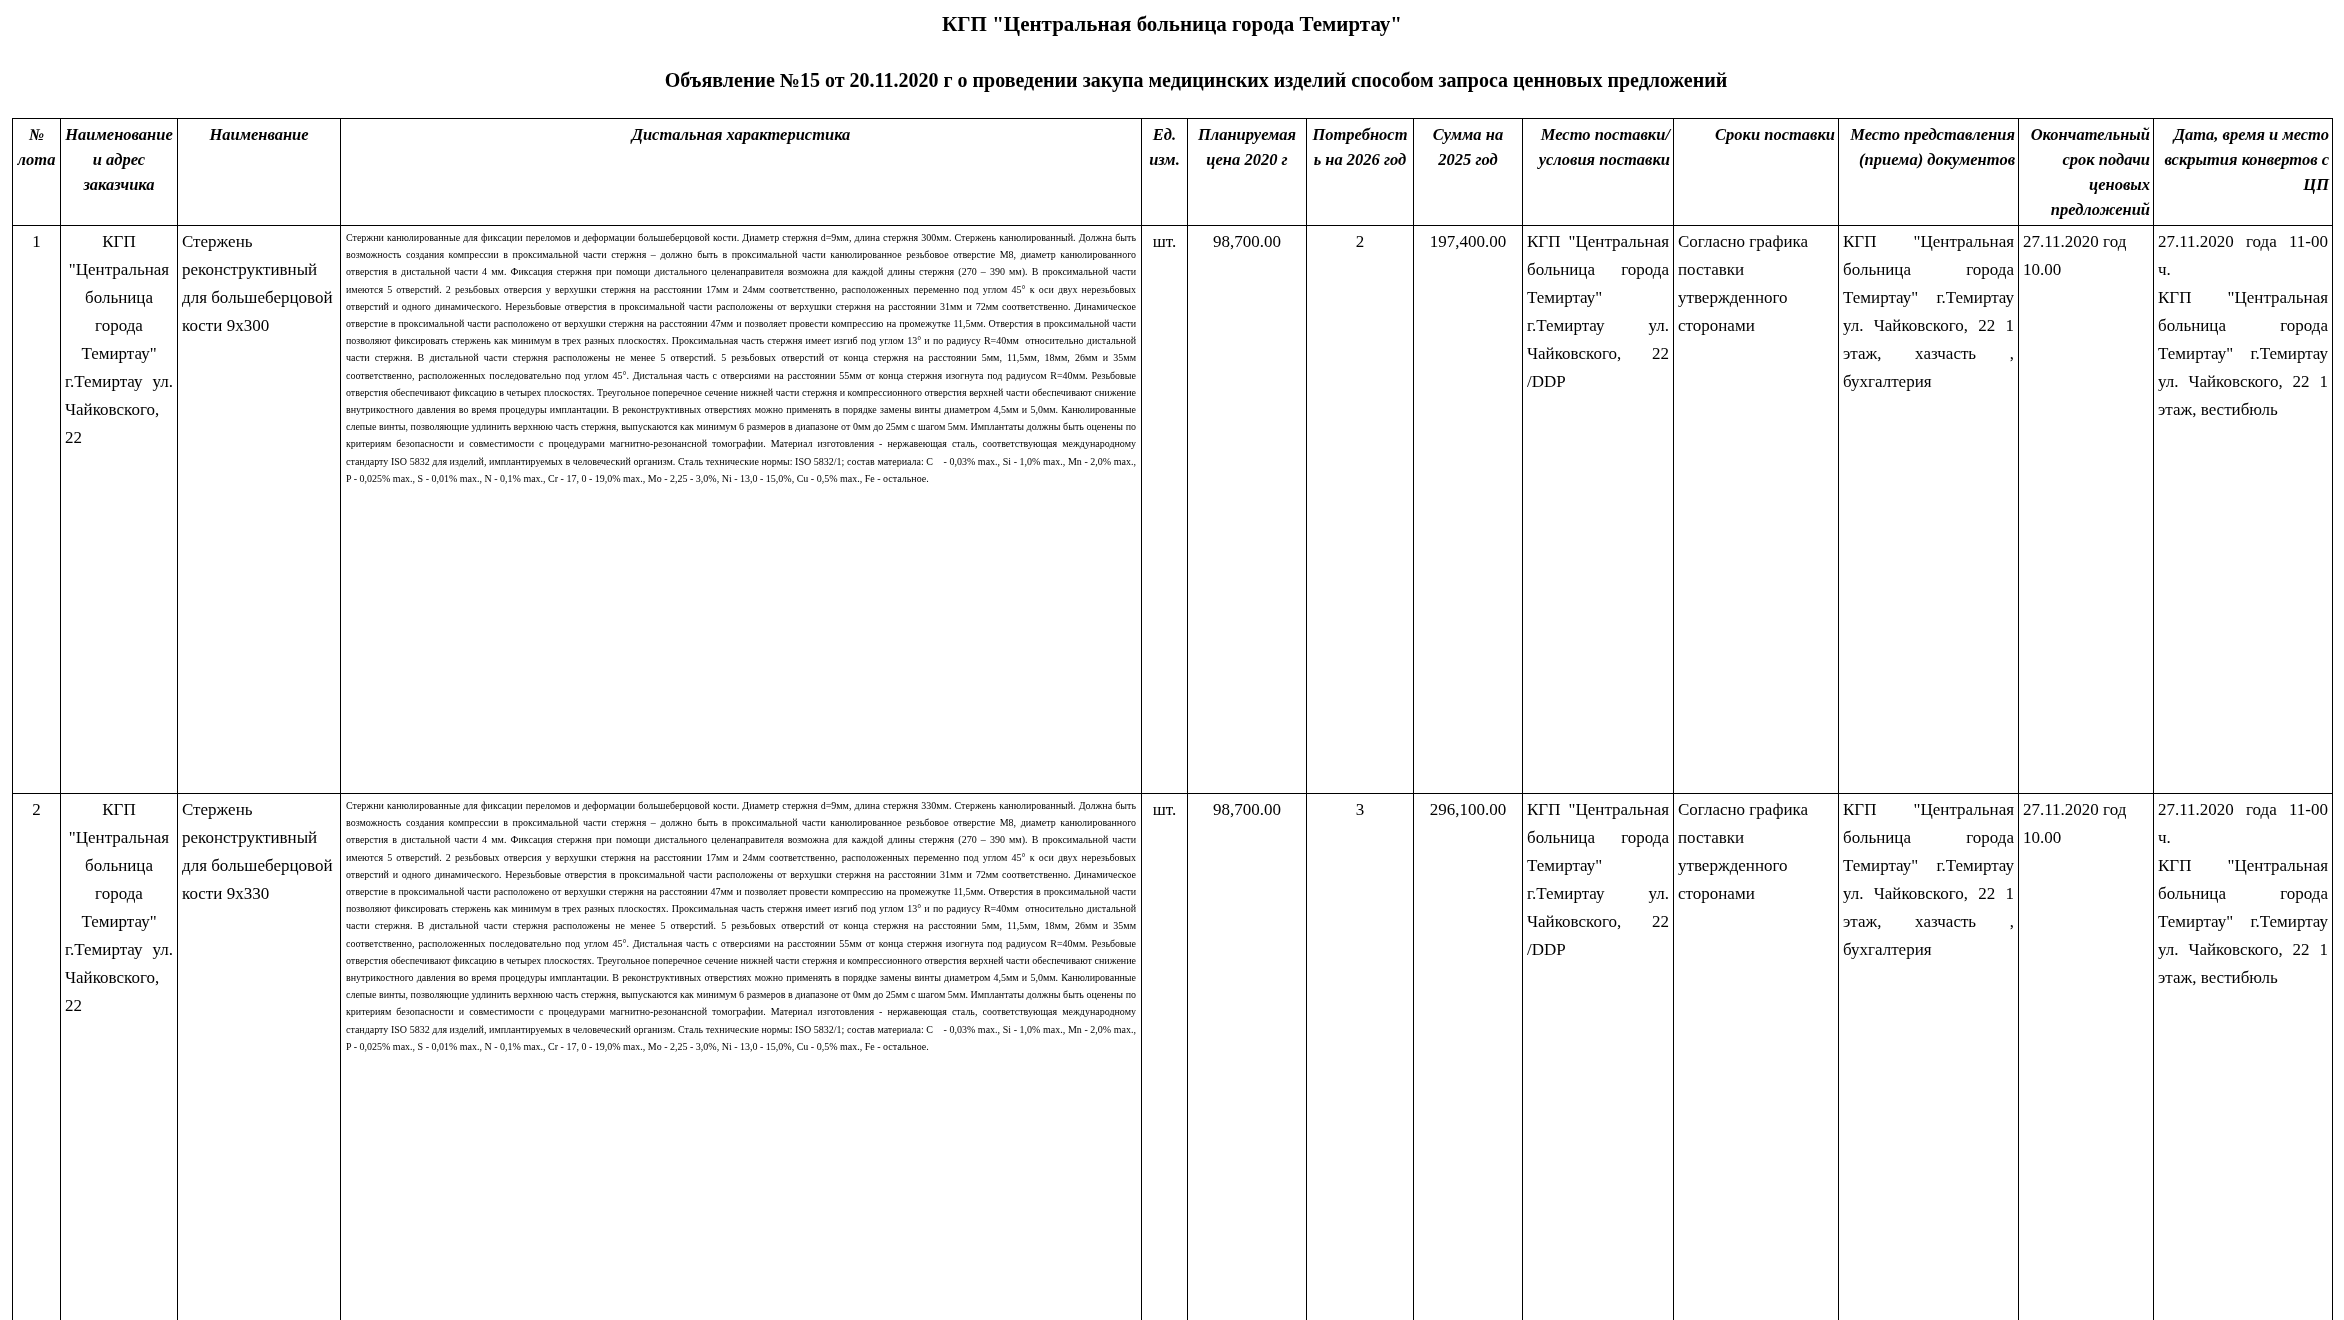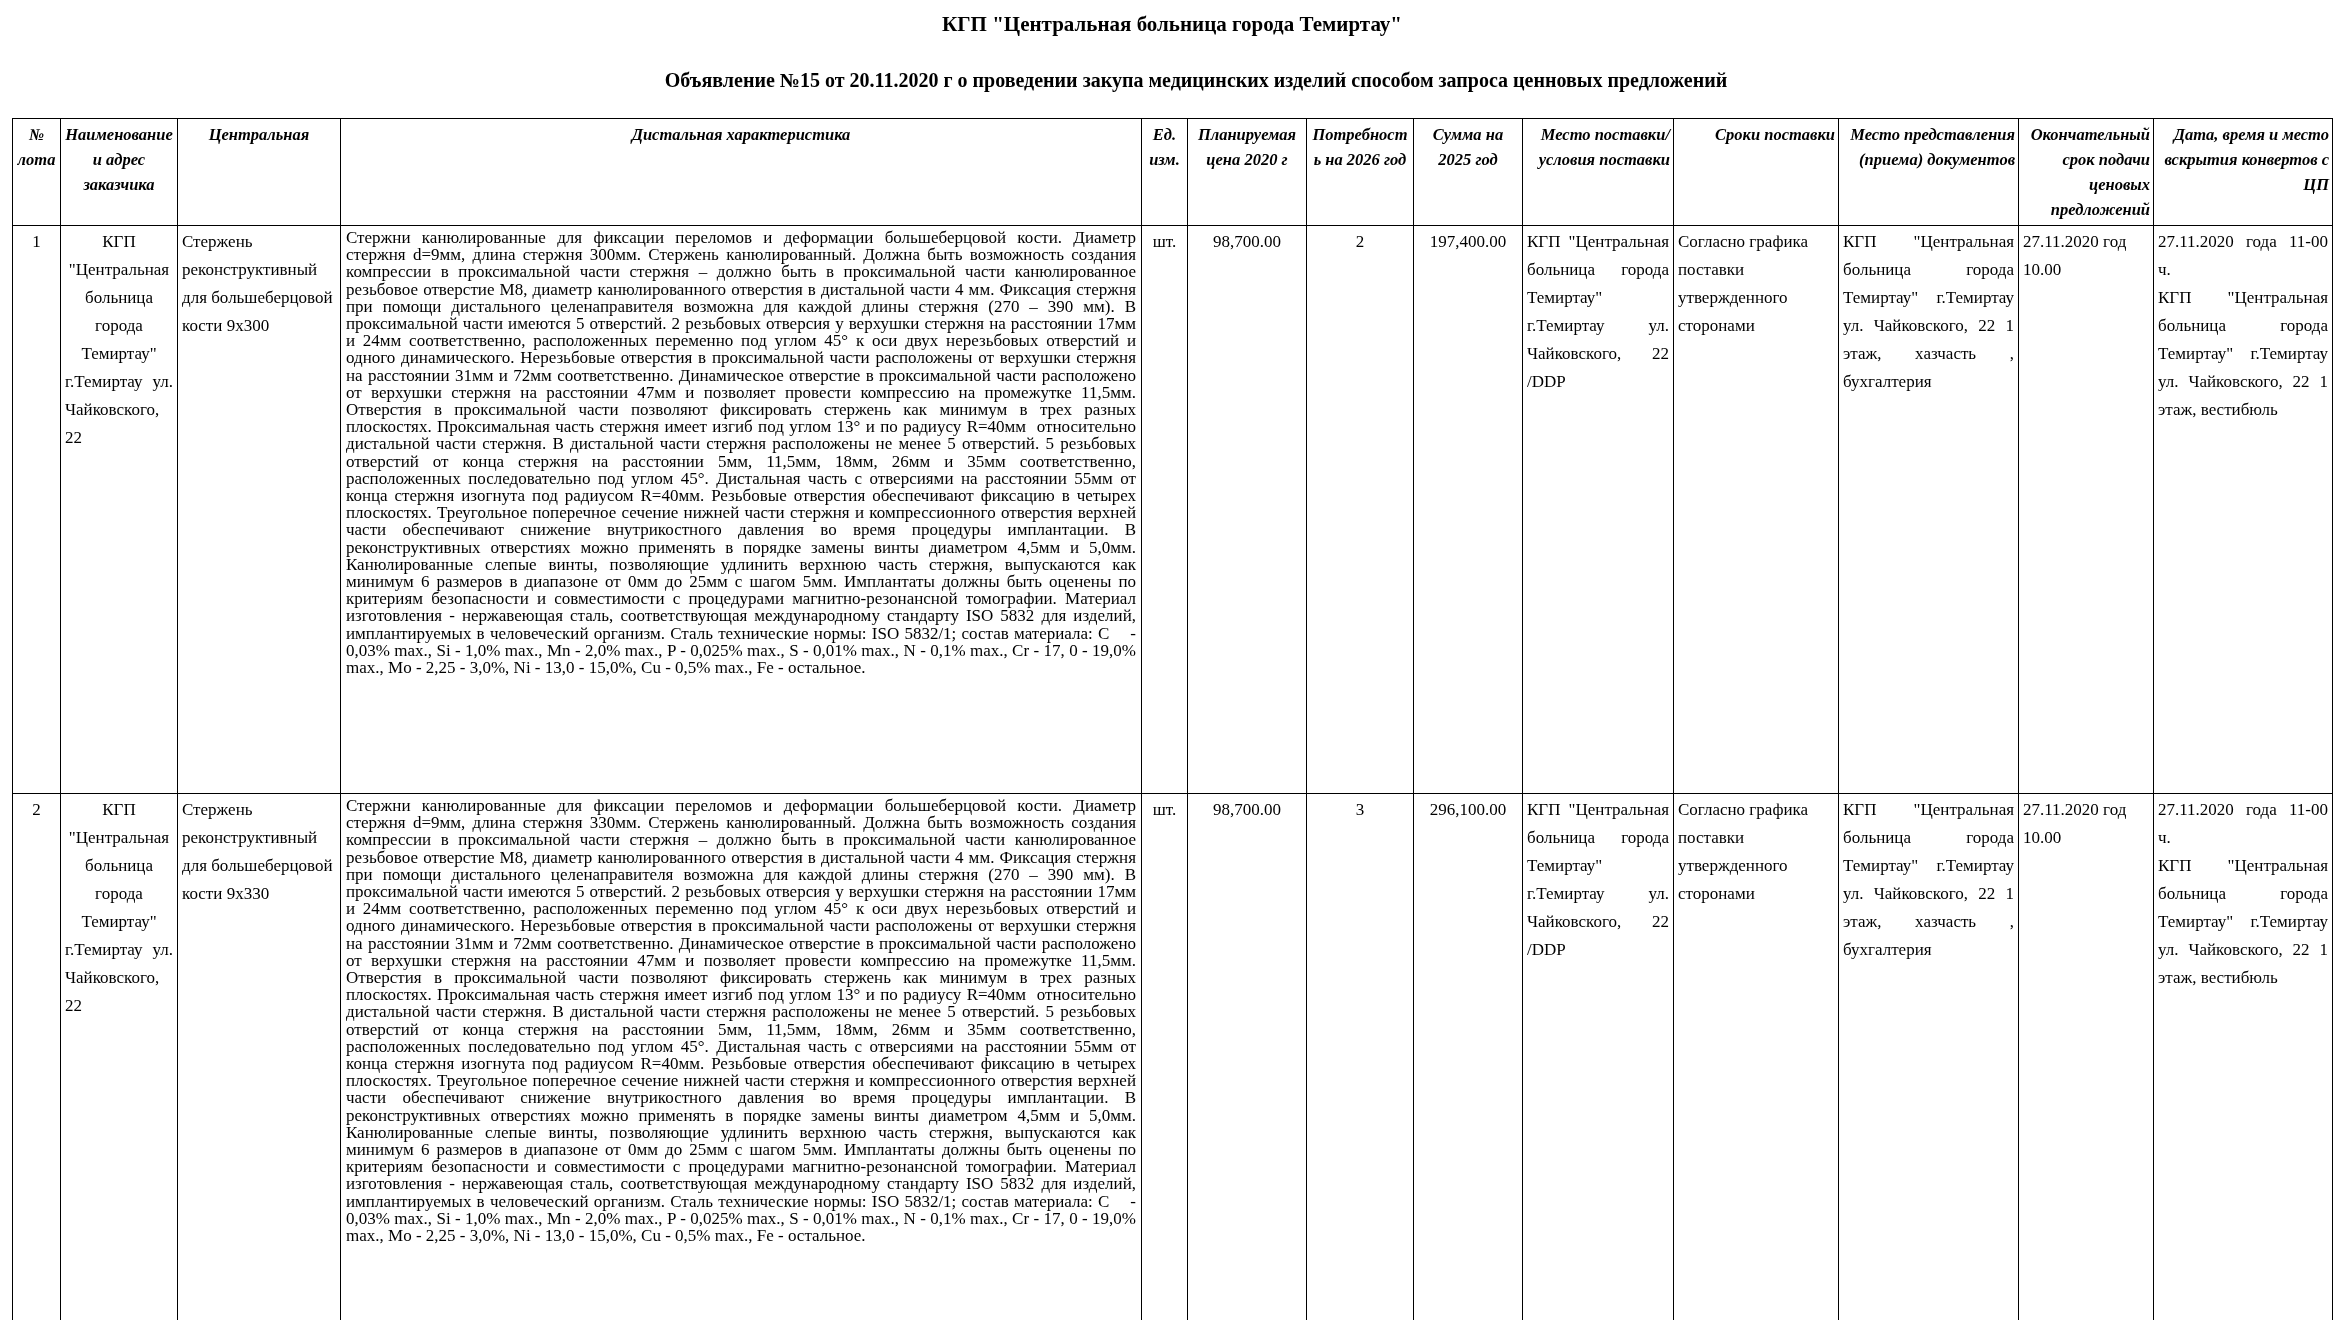--- a/index.html
+++ b/index.html
@@ -51,21 +51,21 @@
     text-align: left;
   }
   thead tr { height: 78px; font-style: italic; }
   tbody tr.row-1 { height: 568px; }
   tbody tr.row-2 { height: 545px; }
   td.c-lot { text-align: center; }
   .customer-name { text-align: center; }
   .customer-addr { text-align: justify; }
   td.c-name { text-align: left; }
   td.c-spec {
-    font-size: 17px;
+    font-size: 10px;
     line-height: 17.2px;
     text-align: justify;
     padding: 3px 5px;
     white-space: pre-wrap;
   }
   td.c-unit { text-align: center; }
   td.c-price { text-align: center; }
   td.c-qty { text-align: center; }
   td.c-sum { text-align: center; }
   td.c-place { text-align: justify; }
@@ -96,21 +96,21 @@
       <col style="width:151px">
       <col style="width:165px">
       <col style="width:180px">
       <col style="width:135px">
       <col style="width:179px">
     </colgroup>
     <thead>
       <tr>
         <th class="center">№ лота</th>
         <th class="center">Наименование и адрес заказчика</th>
-        <th class="center">Центральная</th>
+        <th class="center">Наименвание</th>
         <th class="center">Дистальная характеристика</th>
         <th class="center">Ед. изм.</th>
         <th class="center">Планируемая цена 2020 г</th>
         <th class="center">Потребность на 2026 год</th>
         <th class="center">Сумма на 2025 год</th>
         <th>Место поставки/условия поставки</th>
         <th>Сроки поставки</th>
         <th>Место представления (приема) документов</th>
         <th>Окончательный срок подачи ценовых предложений</th>
         <th>Дата, время и место вскрытия конвертов с ЦП</th>

